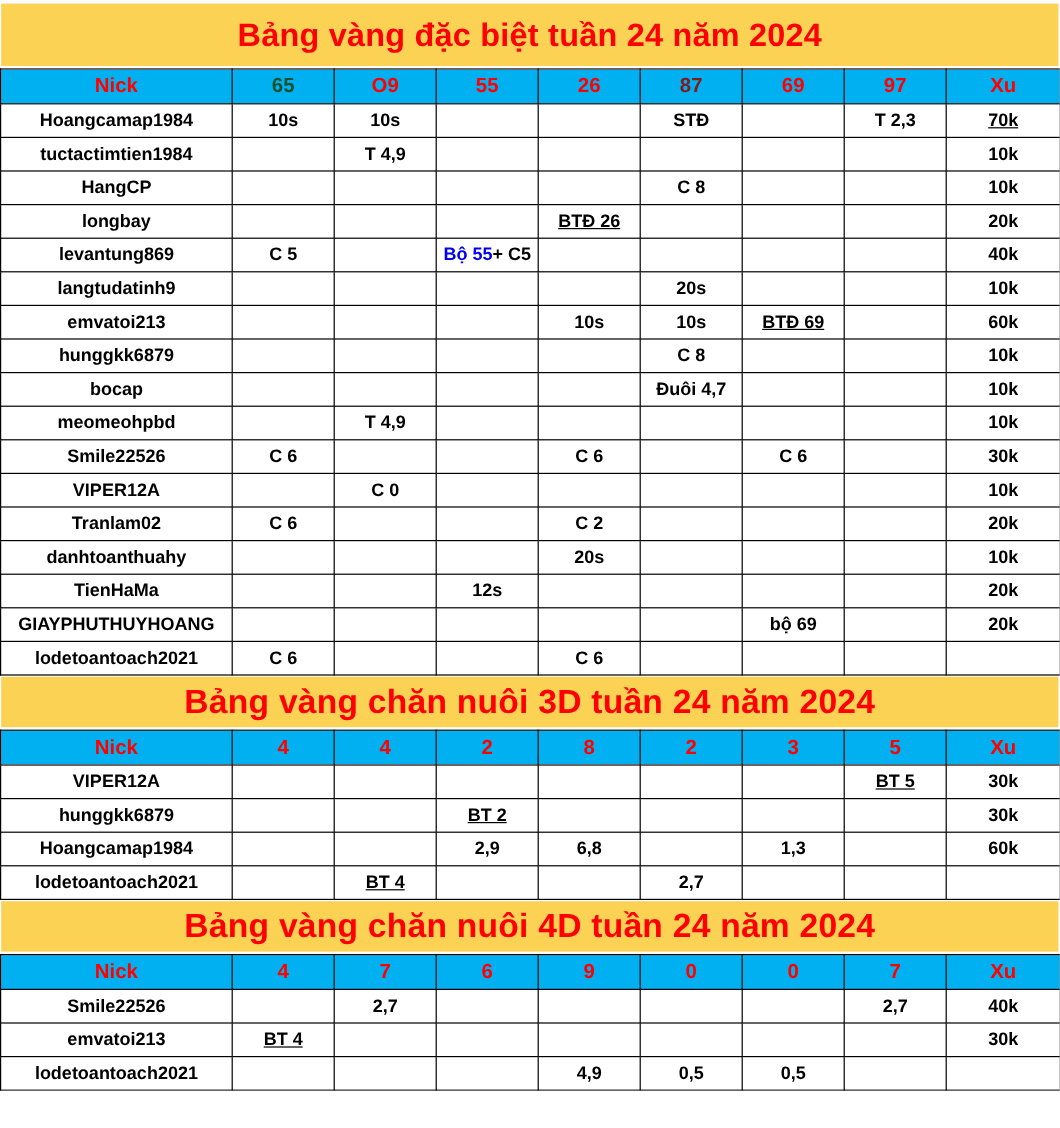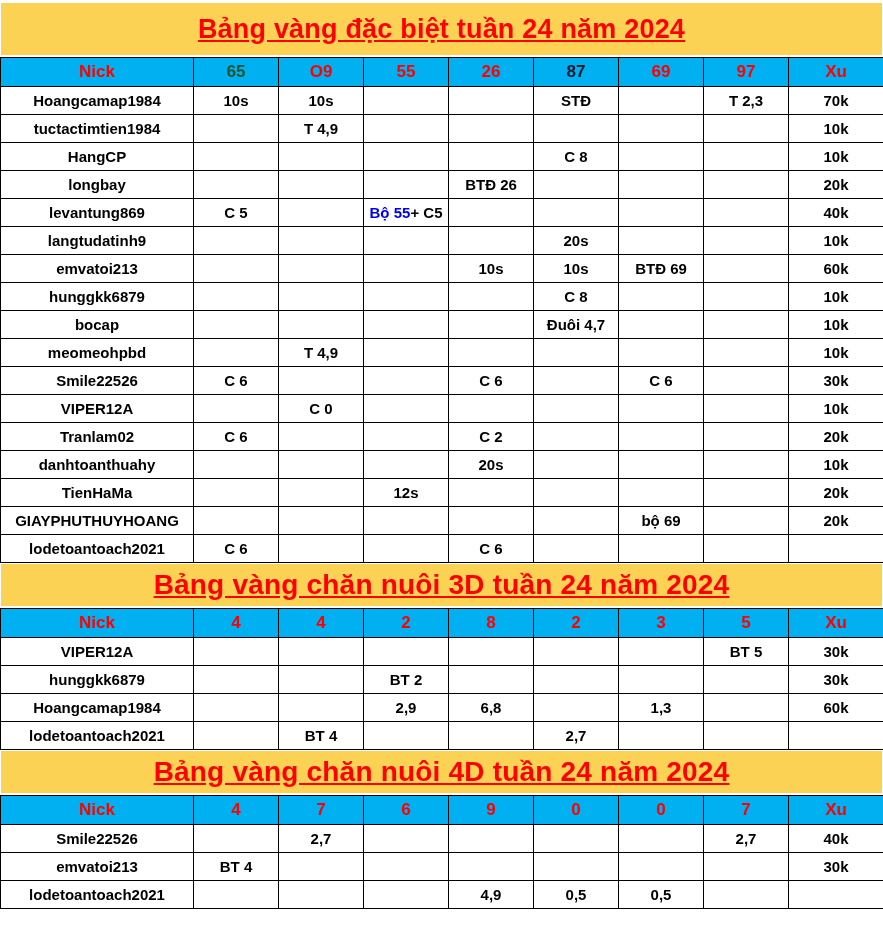--- a/index.html
+++ b/index.html
@@ -12,21 +12,20 @@
 
   .board-title {
     height: 52px;
     margin: 1px 1px 2px 1px;
     display: flex;
     align-items: center;
     justify-content: center;
     font-weight: bold;
     font-size: 27px;
     letter-spacing: 0.2px;
-    text-decoration: underline;
   }
   .board-title.small { height: 42px; font-size: 28px; }
 
   table.board {
     border-collapse: collapse;
     table-layout: fixed;
     width: 883px;
     margin: 0;
   }
   table.board th, table.board td {
@@ -42,21 +41,21 @@
     height: 28px;
     font-size: 17px;
   }
   table.board td {
     height: 27px;
     font-size: 15px;
     background: #ffffff;
     color: #000000;
   }
   td .c-blue, .c-blue { color: #0000EE; }
-  td .c-red,  .c-red  { color: #FF0000; }
+  td .c-red,  .c-red  { color: #FF0000; text-decoration: underline; }
   td .c-black,.c-black{ color: #000000; }
 </style>
 </head>
 <body>
 
 <div class="sheet">
 
   <section>
     <div class="board-title" style="background: rgb(251, 210, 84); color: rgb(255, 0, 0);">Bảng vàng đặc biệt tuần 24 năm 2024</div>
     <table class="board">
@@ -71,21 +70,21 @@
           <col style="width: 85px;">
           <col style="width: 95px;">
         </colgroup>
         <thead>
           <tr>
             <th style="background: rgb(0, 176, 240); color: rgb(255, 0, 0);">Nick</th>
             <th style="background: rgb(0, 176, 240); color: #14532d;">65</th>
             <th style="background: rgb(0, 176, 240); color: rgb(255, 0, 0);">O9</th>
             <th style="background: rgb(0, 176, 240); color: rgb(255, 0, 0);">55</th>
             <th style="background: rgb(0, 176, 240); color: rgb(255, 0, 0);">26</th>
-            <th style="background: rgb(0, 176, 240); color: #0f172a;">87</th>
+            <th style="background: rgb(0, 176, 240); color: #7f1d1d;">87</th>
             <th style="background: rgb(0, 176, 240); color: rgb(255, 0, 0);">69</th>
             <th style="background: rgb(0, 176, 240); color: rgb(255, 0, 0);">97</th>
             <th style="background: rgb(0, 176, 240); color: rgb(255, 0, 0);">Xu</th>
           </tr>
         </thead>
         <tbody>
           <tr>
             <td>Hoangcamap1984</td>
             <td class="c-blue">10s</td>
             <td class="c-blue">10s</td>

